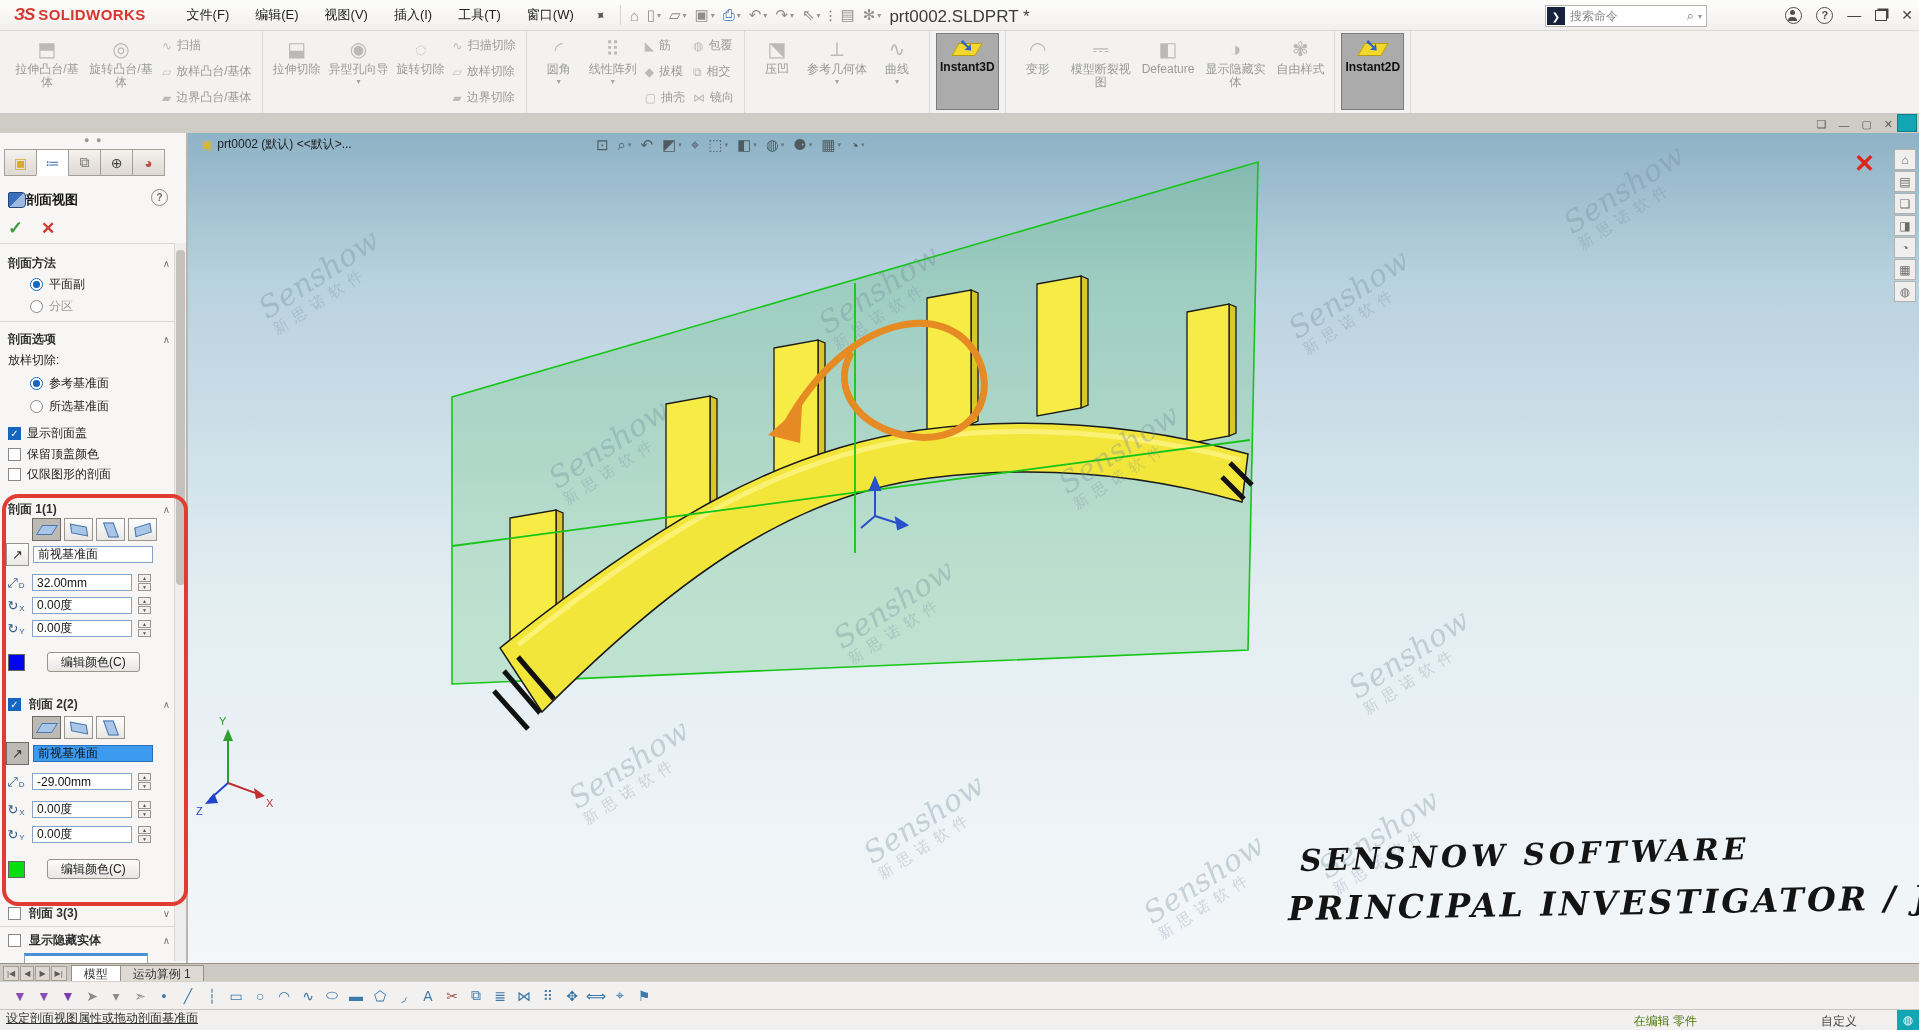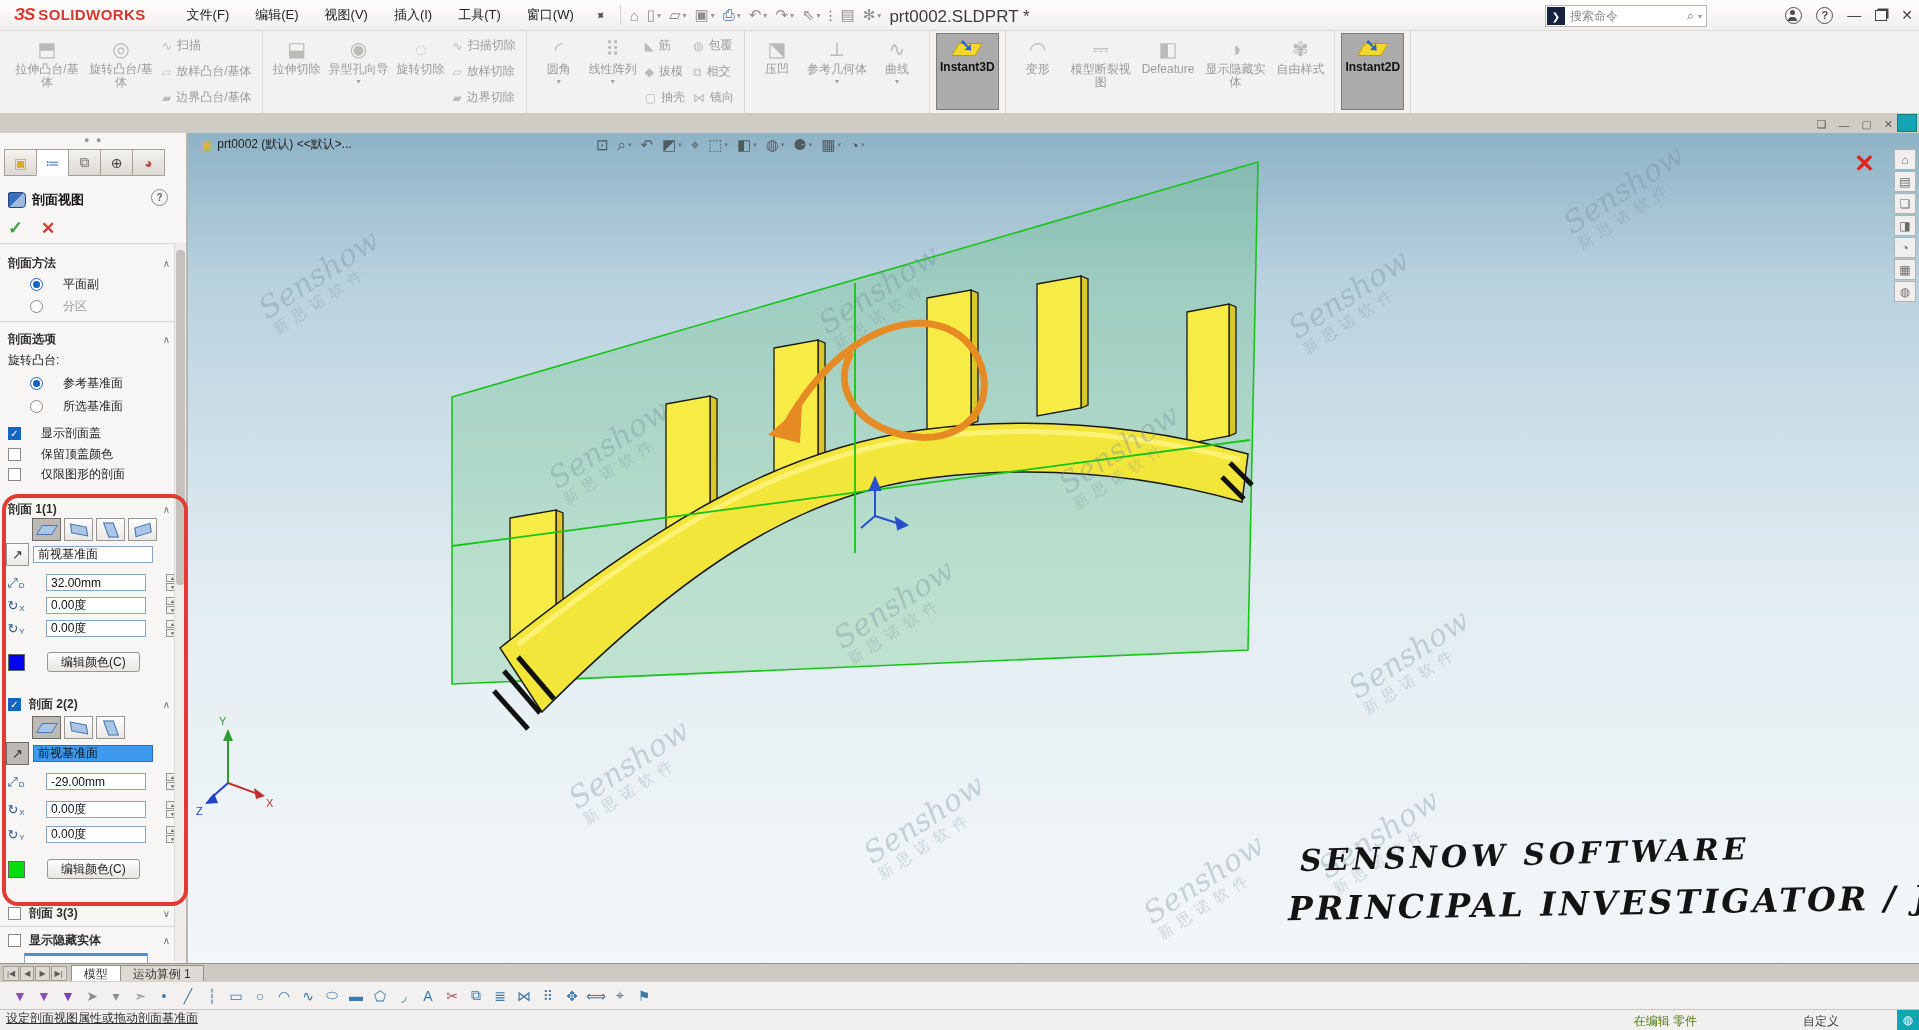--- a/index.html
+++ b/index.html
@@ -72,33 +72,33 @@
   
   .main{position:absolute;top:133px;left:0;width:1919px;height:830px;display:flex;}
 
   
   .panel{position:relative;width:188px;background:#f7f6f4;border-right:2px solid #b9b5af;box-sizing:border-box;}
   .grip{position:absolute;top:2px;left:84px;color:#9b9893;font-size:9px;letter-spacing:2px;}
   .mgr-tabs{position:absolute;top:16px;left:4px;display:flex;}
   .mgr-tab{width:31px;height:25px;border:1px solid #a59f97;border-bottom:1px solid #a59f97;margin-right:-1px;
     background:linear-gradient(#f4f2ef,#ddd9d3);display:flex;align-items:center;justify-content:center;font-size:14px;}
   .mgr-tab.active{background:#fff;border-bottom-color:#fff;}
-  .pm-title{position:absolute;top:58px;left:8px;display:flex;align-items:center;gap:6px;}
+  .pm-title{position:absolute;top:58px;left:8px;display:flex;align-items:center;}
   .pm-book{width:16px;height:14px;background:linear-gradient(135deg,#3a6fbd 50%,#9db9df 50%);border:1px solid #23477c;border-radius:2px 4px 4px 2px;}
   .pm-title b{font-size:13px;color:#111;}
   .pm-help{position:absolute;top:56px;right:18px;width:15px;height:15px;border:1.4px solid #8a8a8a;border-radius:50%;
     color:#6b6b6b;font-size:10px;display:flex;align-items:center;justify-content:center;font-weight:bold;}
   .okrow{position:absolute;top:84px;left:8px;display:flex;gap:18px;align-items:center;}
   .ok{color:var(--check-green);font-size:18px;font-weight:bold;}
   .cancel{color:var(--cross-red);font-size:17px;font-weight:bold;}
   .phr{position:absolute;left:0;width:176px;border-top:1px solid #d9d6d1;}
   .ghdr{position:absolute;left:8px;width:162px;display:flex;align-items:center;}
   .ghdr b{font-size:12px;color:#2e2e2e;}
   .ghdr .chev{margin-left:auto;color:#777;font-size:10px;}
-  .prow{position:absolute;display:flex;align-items:center;gap:20px;}
+  .prow{position:absolute;display:flex;align-items:center;gap:6px;}
   .plbl{font-size:12px;color:#222;}
   .plbl.dim{color:#9c9c9c;}
   .radio{width:13px;height:13px;border:1px solid #8a8a8a;border-radius:50%;background:#fff;position:relative;box-sizing:border-box;}
   .radio.checked{border:1px solid #1666c1;}
   .radio.checked::after{content:"";position:absolute;left:2.2px;top:2.2px;width:6.6px;height:6.6px;border-radius:50%;background:#1666c1;}
   .chk{width:13px;height:13px;border:1px solid #8a8a8a;background:#fff;box-sizing:border-box;
     display:flex;align-items:center;justify-content:center;font-size:10px;color:#fff;}
   .chk.checked{background:#1666c1;border-color:#1666c1;}
   .chk.checked::after{content:"✓";}
   .pb{width:27px;height:21px;border:1px solid #9a968f;background:linear-gradient(#fefefe,#e9e7e4);
@@ -156,21 +156,21 @@
   .mtab{height:16px;line-height:16px;padding:0 12px;font-size:12px;color:#333;background:#dedad3;
     border:1px solid #968f85;border-bottom:none;margin-right:-1px;}
   .mtab.active{background:#fff;}
   .sketchbar{position:absolute;top:981px;left:0;width:1919px;height:28px;background:#f2f1ef;
     border-top:1px solid #d5d2cd;display:flex;align-items:center;padding-left:8px;box-sizing:border-box;}
   .sk{width:24px;text-align:center;font-size:14px;}
   .statusbar{position:absolute;top:1009px;left:0;width:1919px;height:21px;background:#f1f0ee;
     border-top:1px solid #c9c6c1;font-size:12px;color:#2c2c2c;}
   .status-msg{position:absolute;left:6px;top:0;text-decoration:underline;}
   .status-edit{position:absolute;right:222px;top:3px;color:#4d7c0f;}
-  .status-custom{position:absolute;right:80px;top:3px;color:#444;}
+  .status-custom{position:absolute;right:62px;top:3px;color:#444;}
   .status-globe{position:absolute;right:0;top:0;width:22px;height:20px;background:var(--accent-teal);
     color:#fff;font-size:12px;display:flex;align-items:center;justify-content:center;}
 </style>
 </head>
 <body>
 
 <div class="app">
 
   <div class="titlebar">
     <div class="brand">
@@ -464,21 +464,21 @@
         <span class="radio"></span>
         <span class="plbl dim">分区</span>
       </div>
       <div class="phr" style="top:188px"></div>
 
       <div class="ghdr" style="top:198px">
         <b>剖面选项</b>
           <span class="chev">∧</span>
       </div>
       <div class="prow" style="top:219px;left:8px">
-        <span class="plbl">旋转凸台:</span>
+        <span class="plbl">放样切除:</span>
       </div>
       <div class="prow" style="top:242px;left:30px">
         <span class="radio checked"></span>
         <span class="plbl">参考基准面</span>
       </div>
       <div class="prow" style="top:265px;left:30px">
         <span class="radio"></span>
         <span class="plbl">所选基准面</span>
       </div>
       <div class="prow" style="top:292px;left:8px">

